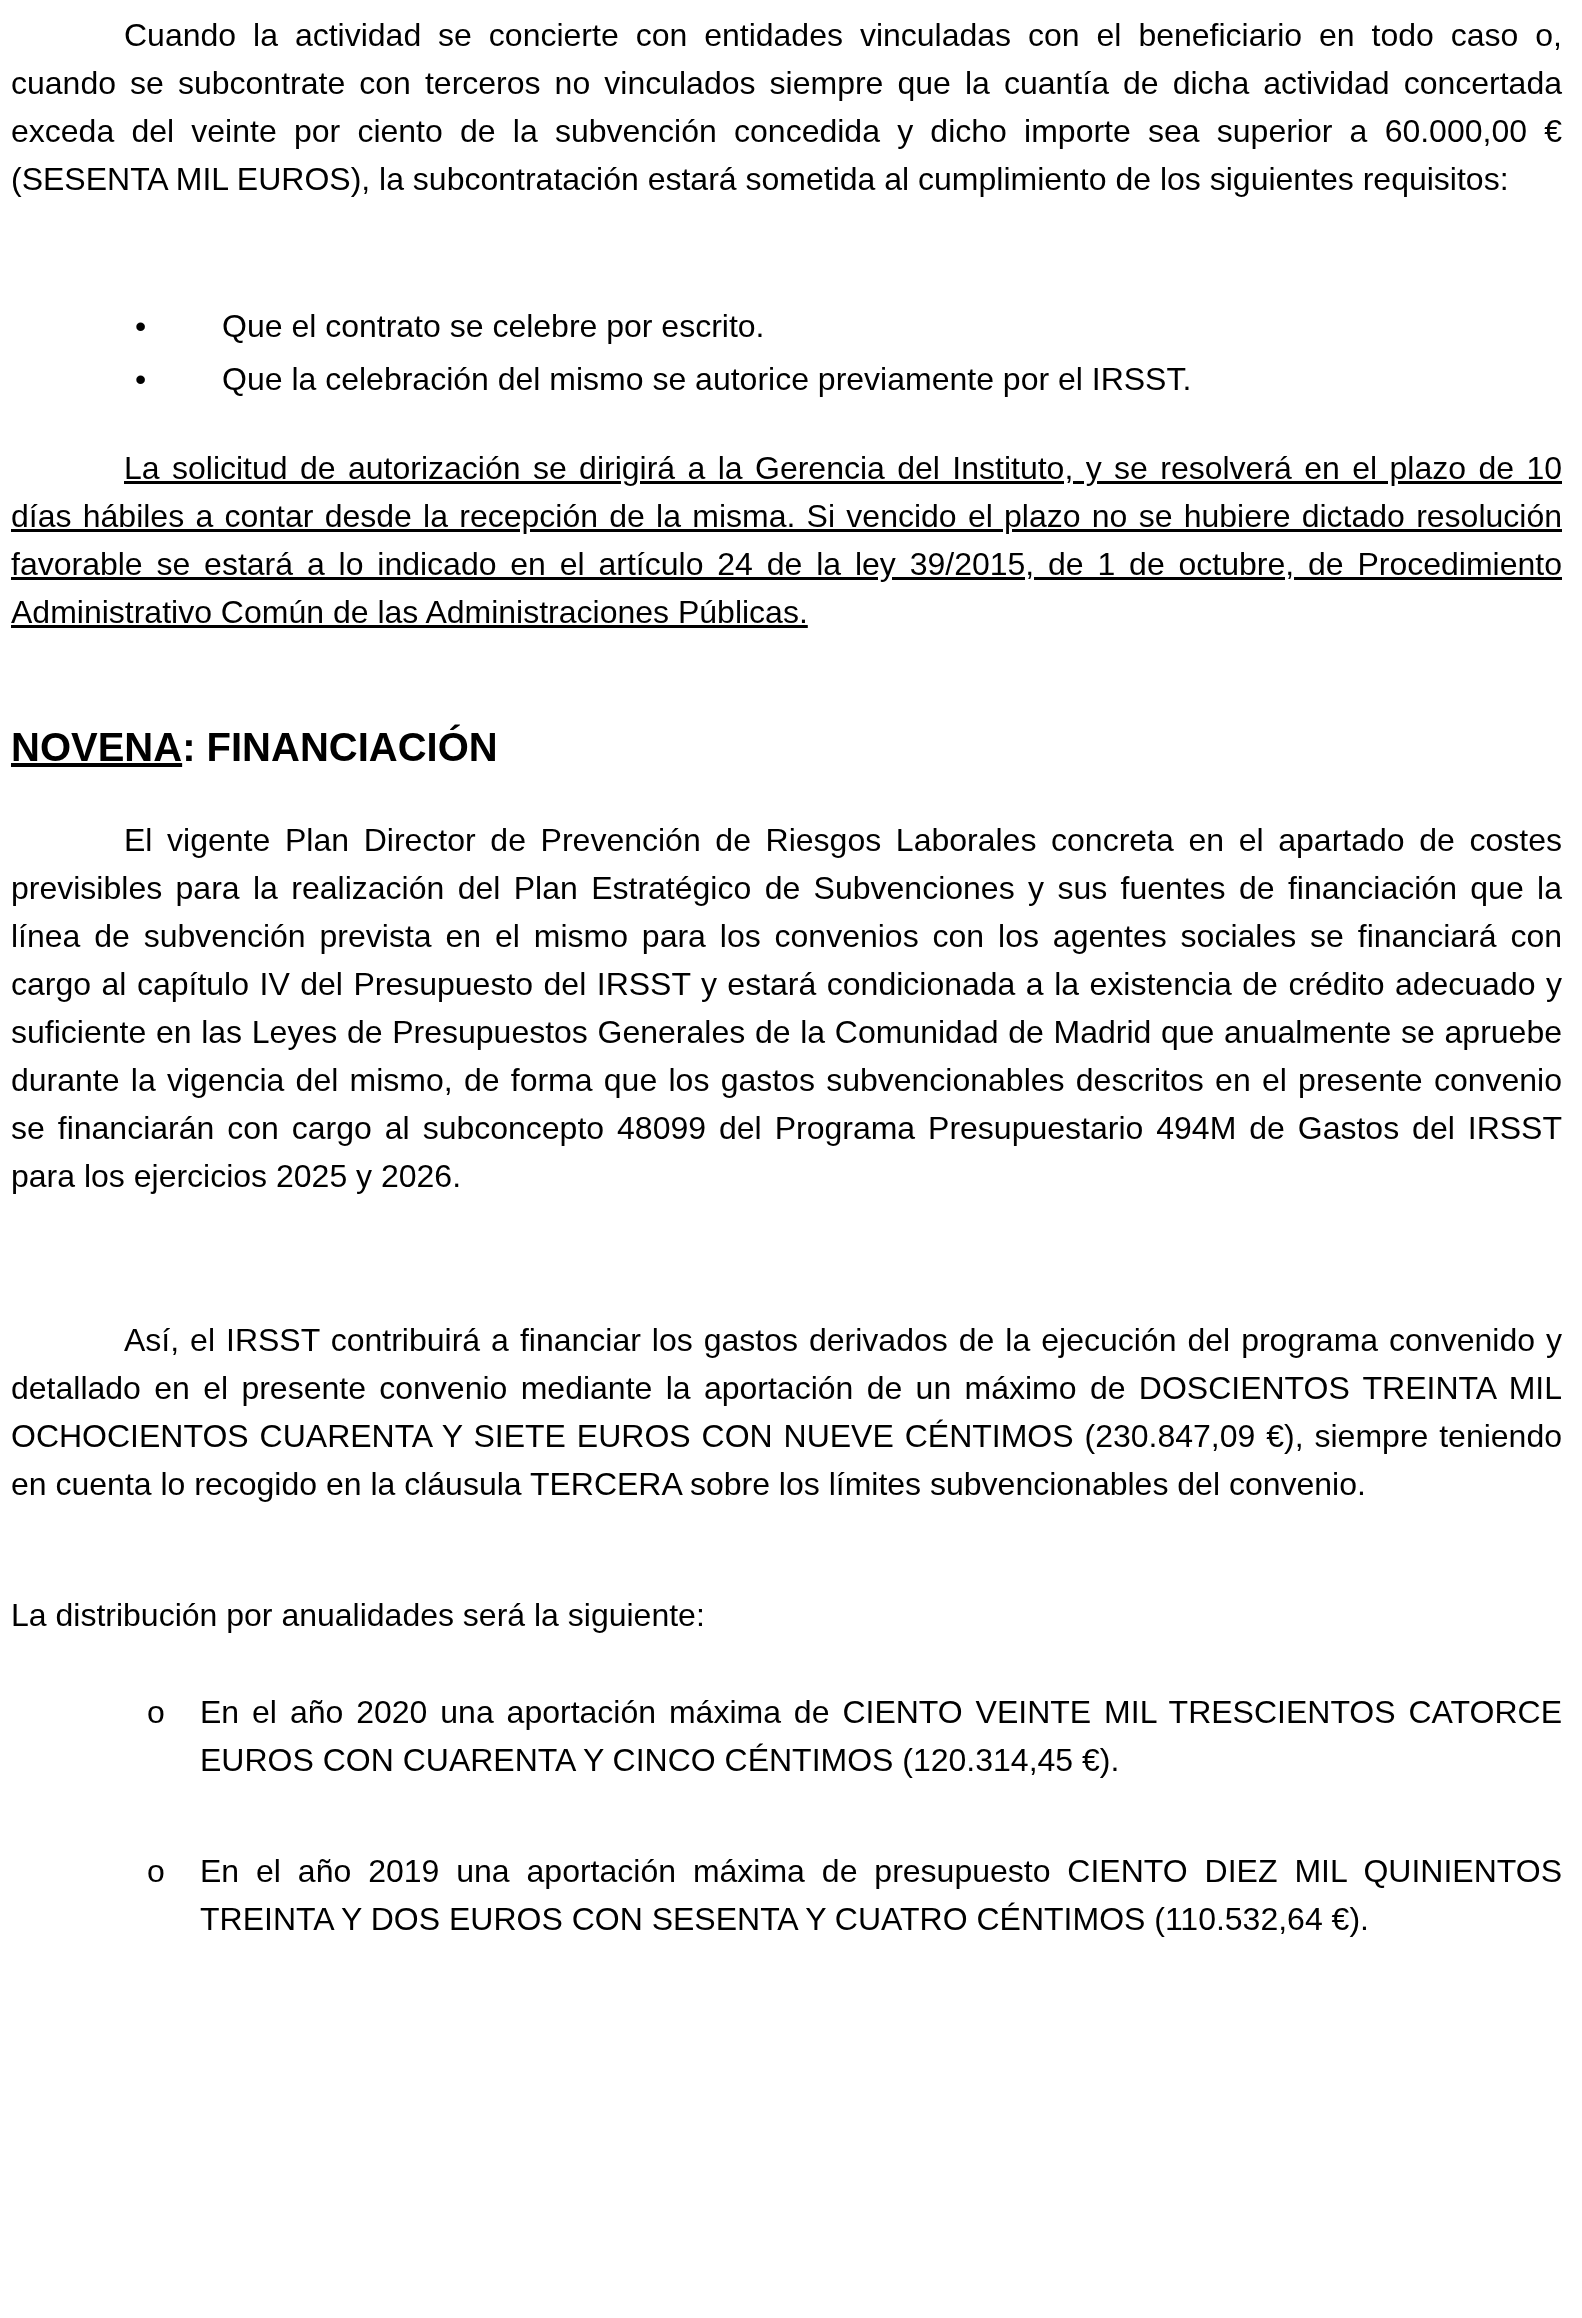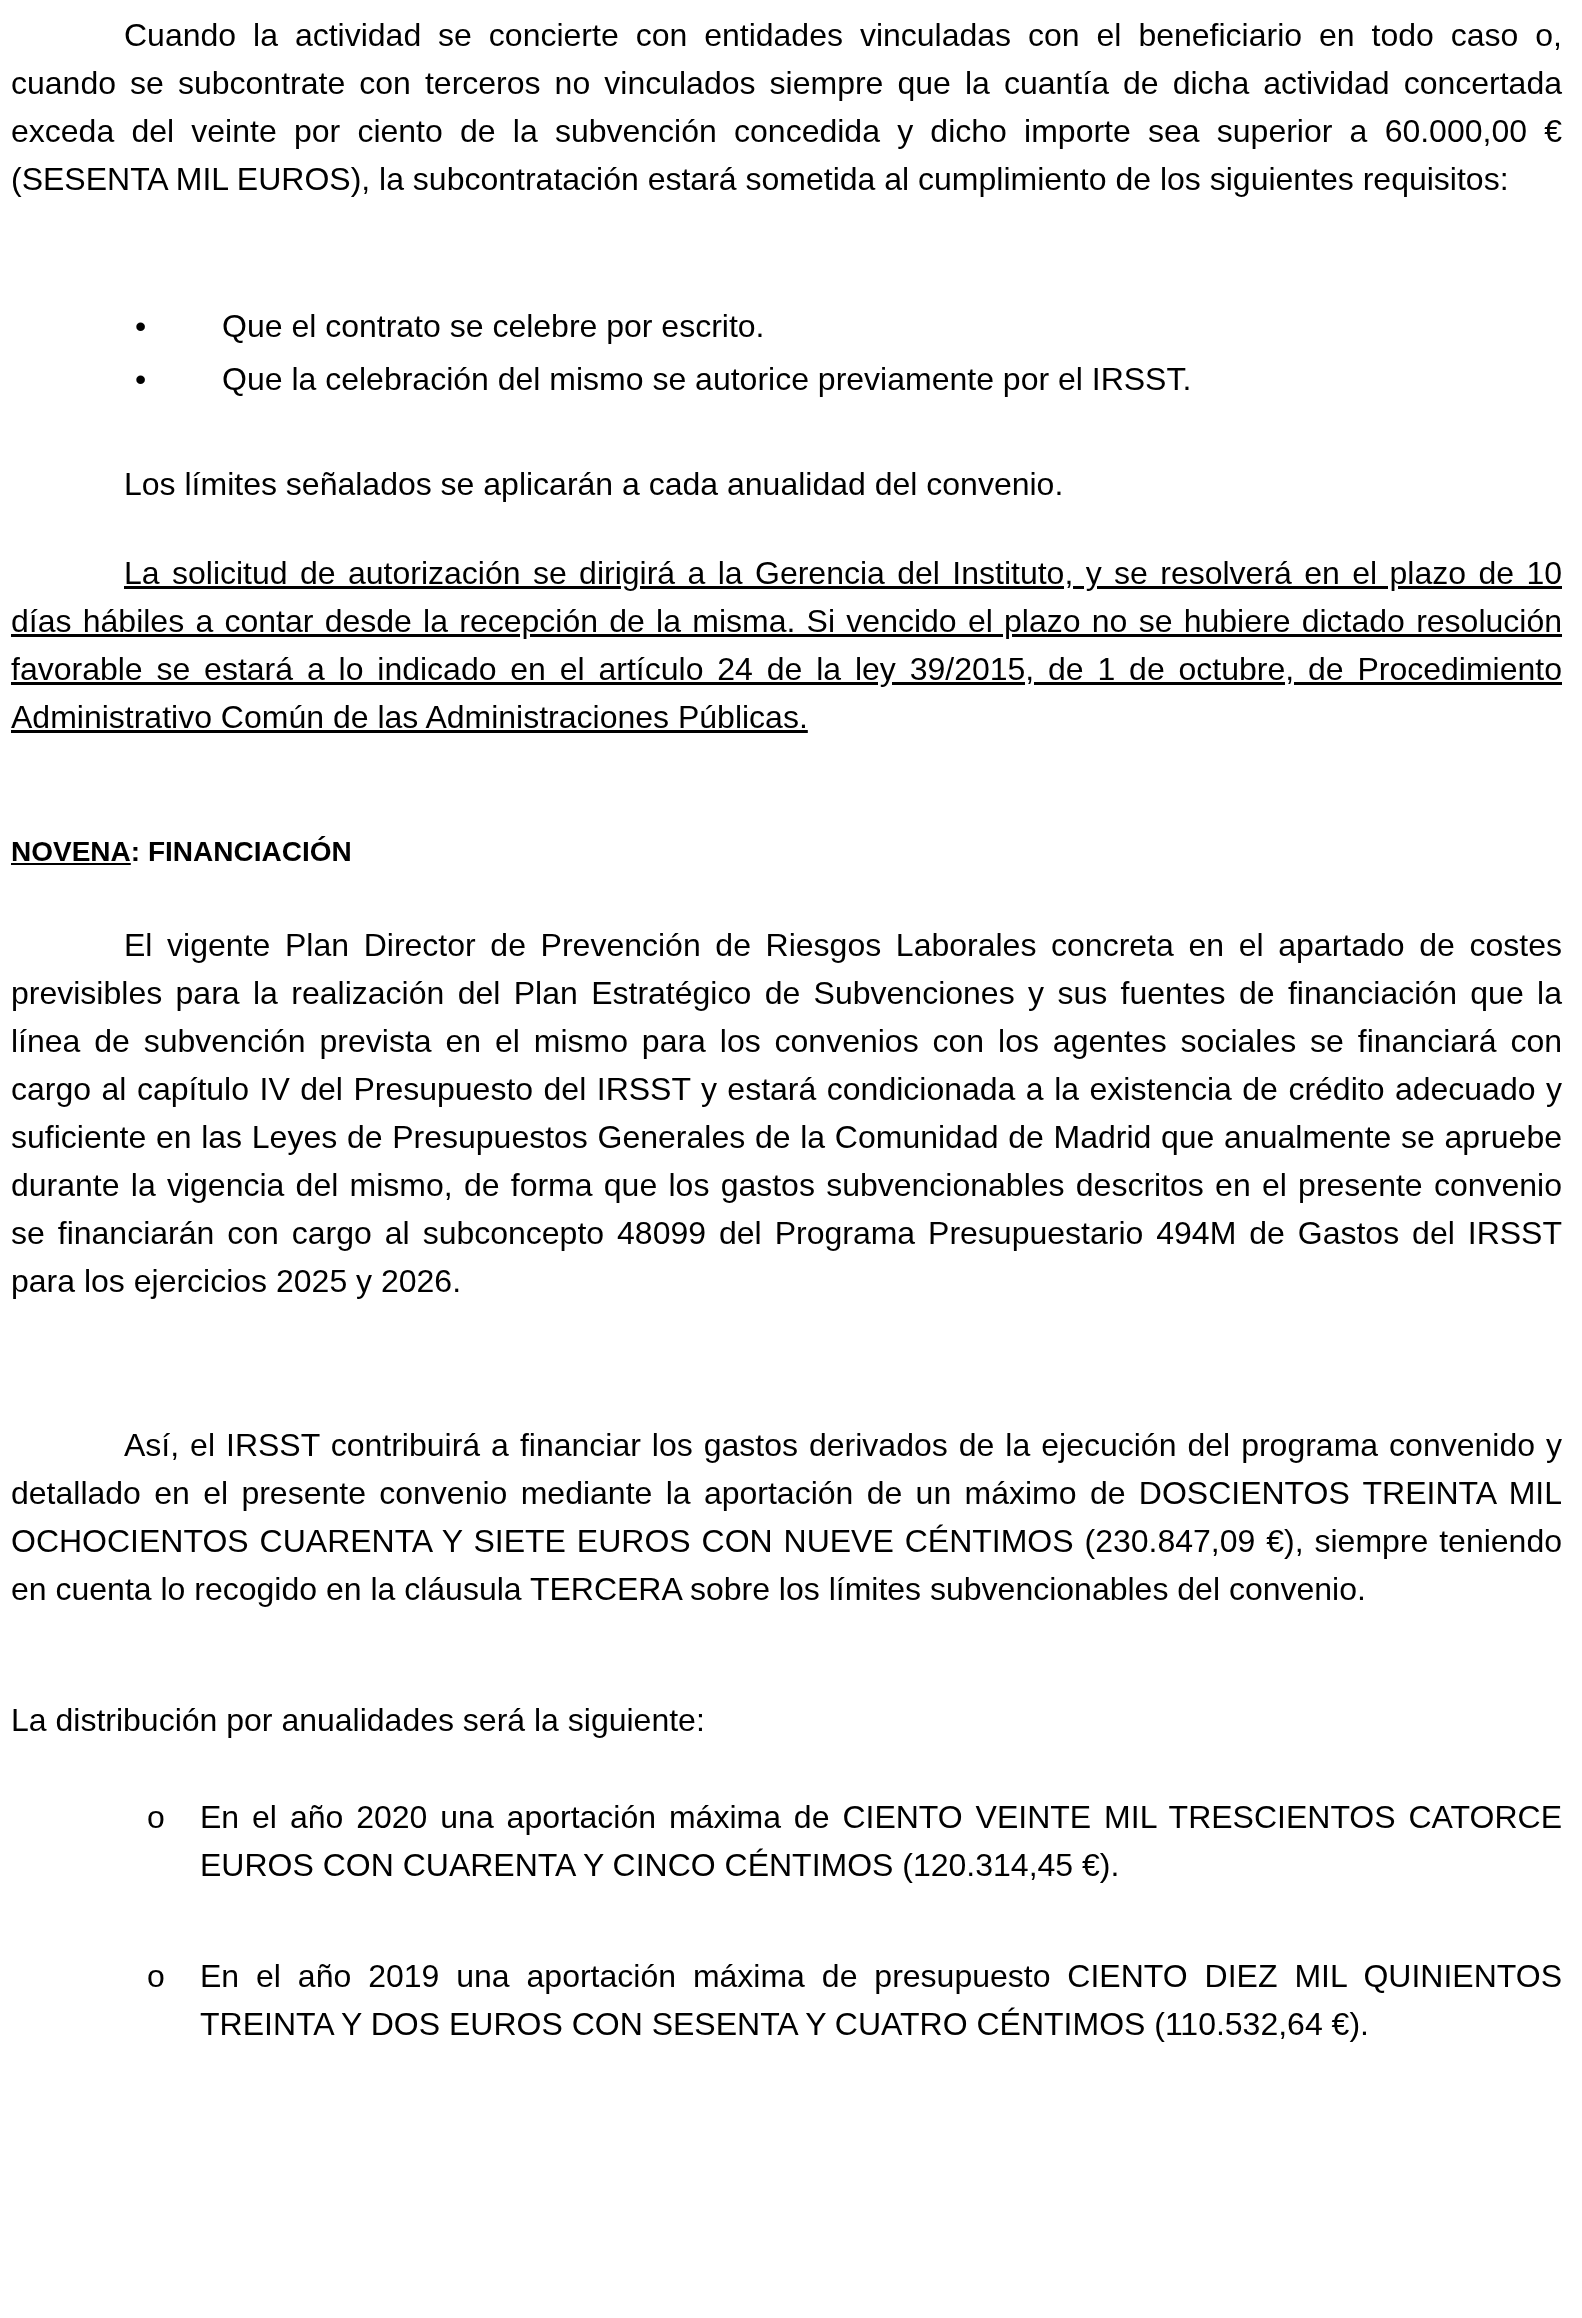--- a/index.html
+++ b/index.html
@@ -20,21 +20,21 @@
     line-height: 48px;
   }
   .para {
     margin: 0;
     text-align: justify;
   }
   .indent { text-indent: 113px; }
 
   .heading {
     margin: 87px 0 8px 0;
-    font-size: 28px;
+    font-size: 40px;
     line-height: 48px;
     font-weight: bold;
     text-align: left;
   }
   .heading .u { text-decoration: underline; }
 
   .blist { list-style: none; margin: 0; padding: 0; }
   .blist li { display: flex; align-items: flex-start; }
   .blist .marker { flex: 0 0 auto; }
   .blist .itext { flex: 1 1 auto; text-align: justify; }
@@ -65,21 +65,20 @@
     <li>
       <span class="marker">•</span>
       <span class="itext">Que el contrato se celebre por escrito.</span>
     </li>
     <li>
       <span class="marker">•</span>
       <span class="itext">Que la celebración del mismo se autorice previamente por el IRSST.</span>
     </li>
   </ul>
 
-  <p class="para indent mt-p2">Los límites señalados se aplicarán a cada anualidad del convenio.</p>
 
   <p class="para indent mt-p3">La solicitud de autorización se dirigirá a la Gerencia del Instituto, y se resolverá en el plazo de 10 días hábiles a contar desde la recepción de la misma. Si vencido el plazo no se hubiere dictado resolución favorable se estará a lo indicado en el artículo 24 de la ley 39/2015, de 1 de octubre, de Procedimiento Administrativo Común de las Administraciones Públicas.</p>
 
   <h2 class="heading"><span class="u">NOVENA</span><span>: FINANCIACIÓN</span></h2>
 
   <p class="para indent mt-p4">El vigente Plan Director de Prevención de Riesgos Laborales concreta en el apartado de costes previsibles para la realización del Plan Estratégico de Subvenciones y sus fuentes de financiación que la línea de subvención prevista en el mismo para los convenios con los agentes sociales se financiará con cargo al capítulo IV del Presupuesto del IRSST y estará condicionada a la existencia de crédito adecuado y suficiente en las Leyes de Presupuestos Generales de la Comunidad de Madrid que anualmente se apruebe durante la vigencia del mismo, de forma que los gastos subvencionables descritos en el presente convenio se financiarán con cargo al subconcepto 48099 del Programa Presupuestario 494M de Gastos del IRSST para los ejercicios 2025 y 2026.</p>
 
   <p class="para indent mt-p5">Así, el IRSST contribuirá a financiar los gastos derivados de la ejecución del programa convenido y detallado en el presente convenio mediante la aportación de un máximo de DOSCIENTOS TREINTA MIL OCHOCIENTOS CUARENTA Y SIETE EUROS CON NUEVE CÉNTIMOS (230.847,09 €), siempre teniendo en cuenta lo recogido en la cláusula TERCERA sobre los límites subvencionables del convenio.</p>
 
   <p class="para mt-p6">La distribución por anualidades será la siguiente:</p>

